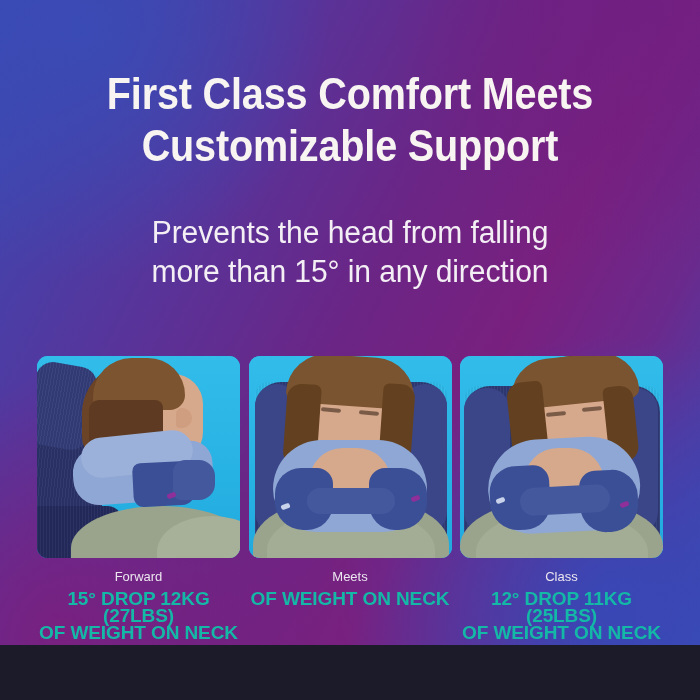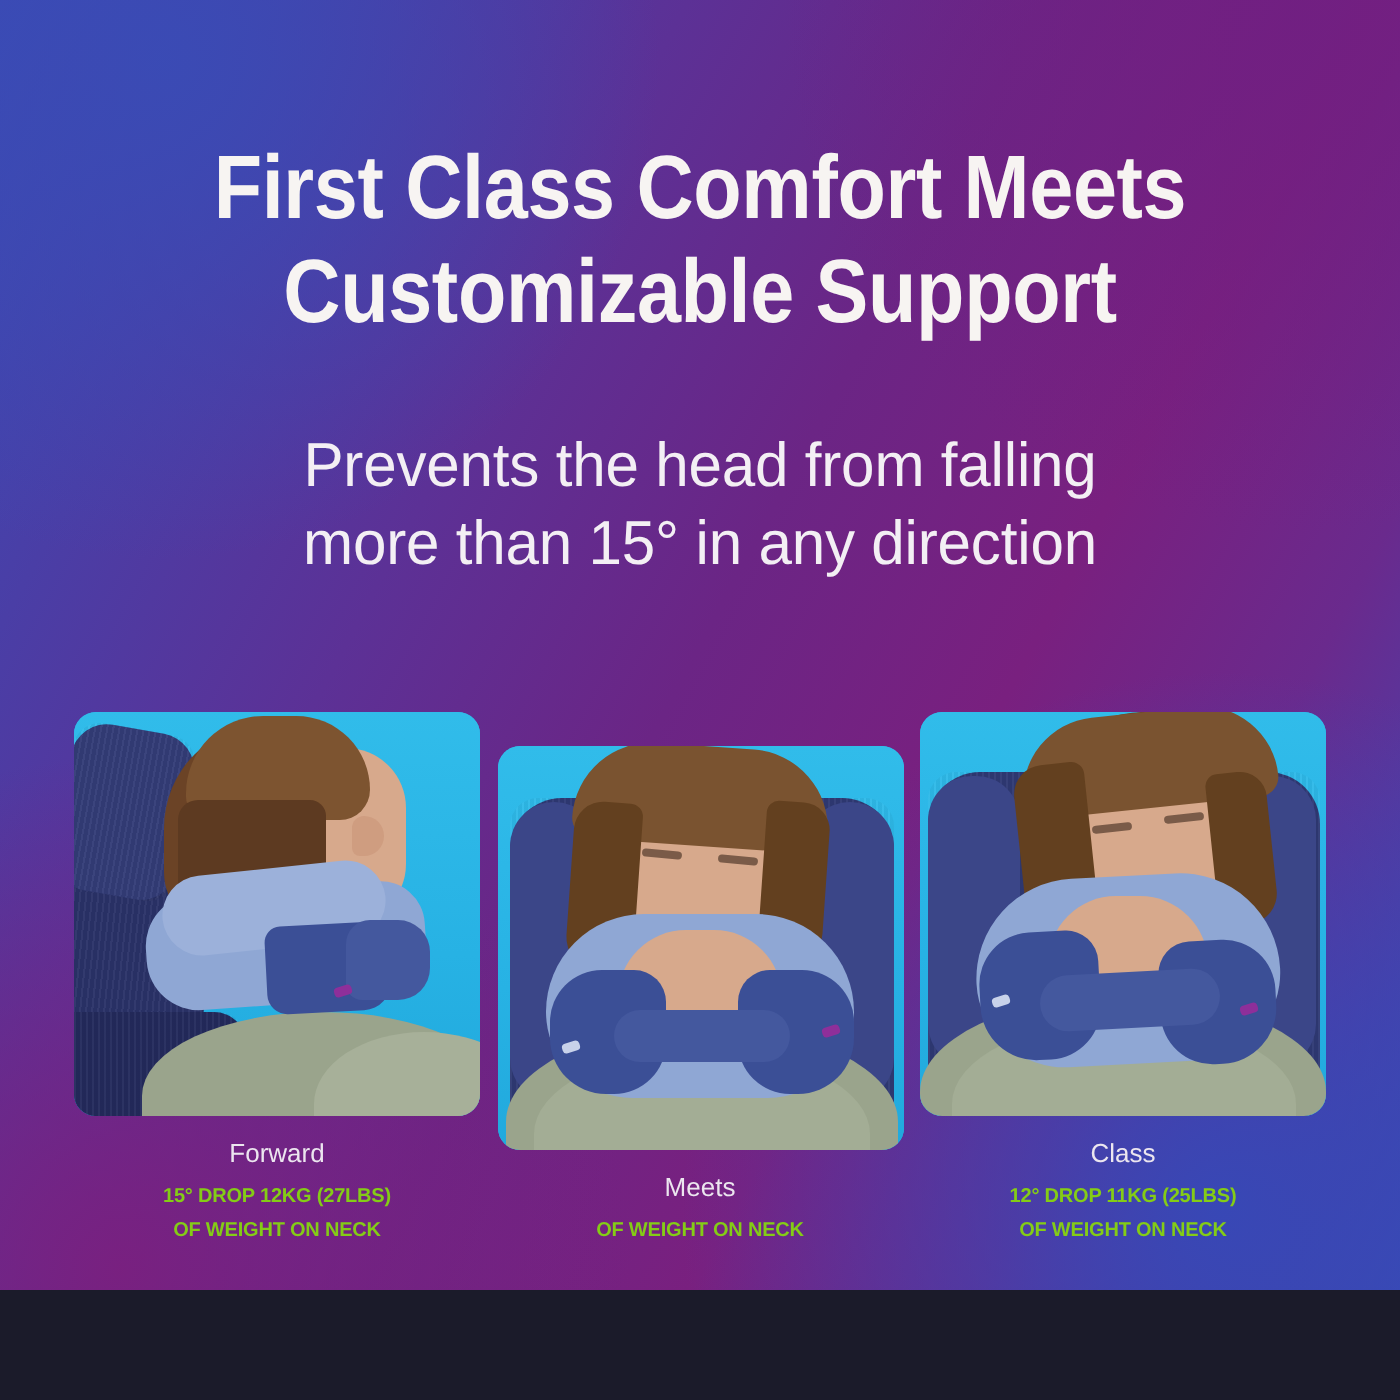--- a/index.html
+++ b/index.html
@@ -84,21 +84,20 @@
   .subhead .l2 { display: block; }
 
   
   .panels {
     position: absolute;
     left: 37px;
     top: 356px;
     width: 626px;
     display: flex;
     justify-content: space-between;
-    align-items: flex-end;
   }
   .panel-col { width: 203px; }
   .photo {
     position: relative;
     width: 203px;
     height: 202px;
     border-radius: 11px;
     overflow: hidden;
     background: #2bb6e6;
   }
@@ -142,22 +141,22 @@
     margin-top: 11px;
     text-align: center;
     color: #ece6ef;
     font-size: 13px;
     font-weight: 400;
     line-height: 16px;
   }
   .cap-stat {
     margin-top: 5px;
     text-align: center;
-    color: #84cc16;
-    font-size: 10px;
+    color: #14b8a6;
+    font-size: 19px;
     font-weight: 700;
     line-height: 17px;
     letter-spacing: -0.1px;
   }
   .cap-stat .l2 { display: block; }
 </style>
 </head>
 <body>
 
 <div id="poster">

